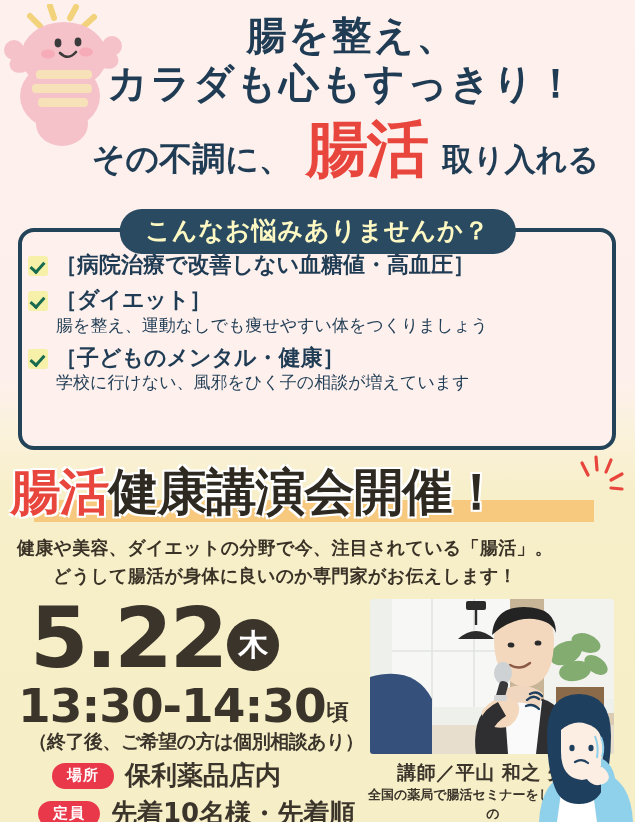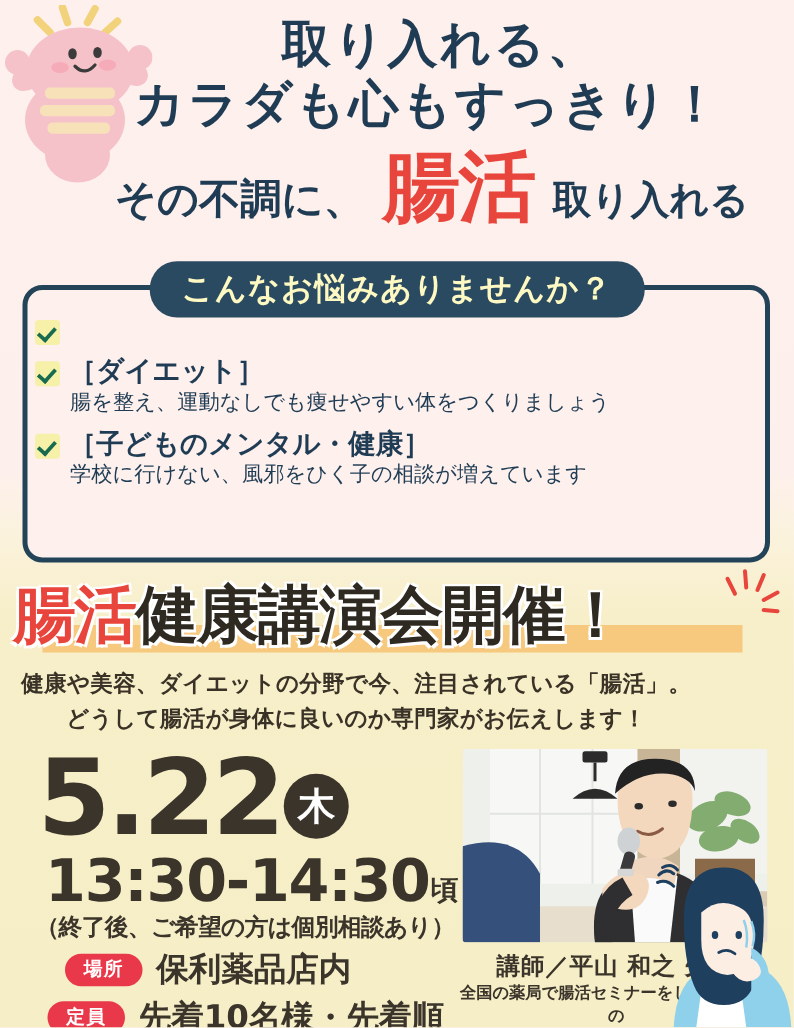--- a/index.html
+++ b/index.html
@@ -87,21 +87,21 @@
   }
 
   
   .date-row{position:absolute;left:30px;top:596px;display:flex;align-items:center;}
   .date-big{font-size:84px;font-weight:700;color:#3b342b;letter-spacing:-3px;line-height:1;}
   .dow{
     width:52px;height:52px;border-radius:50%;background:#3b342b;color:#fff;
     display:flex;align-items:center;justify-content:center;
     font-size:30px;font-weight:700;margin-left:2px;margin-top:14px;
   }
-  .time-row{position:absolute;left:36px;top:682px;display:flex;align-items:flex-end;}
+  .time-row{position:absolute;left:18px;top:682px;display:flex;align-items:flex-end;}
   .time-big{font-size:47px;font-weight:700;color:#3b342b;letter-spacing:-1px;line-height:1;}
   .time-suf{font-size:22px;font-weight:700;color:#3b342b;margin-left:1px;padding-bottom:2px;}
   .note{
     position:absolute;left:26px;top:729px;width:340px;text-align:center;
     font-size:19px;font-weight:700;color:#3b342b;letter-spacing:-0.5px;
   }
   .inforow{position:absolute;display:flex;align-items:center;gap:11px;}
   .ir1{left:52px;top:758px;justify-content:flex-end;}
   .ir2{left:38px;top:796px;}
   .tag{
@@ -158,36 +158,37 @@
       <path d="M58 49 q8 8 16 -1" stroke="#3b3b3b" stroke-width="2.6" fill="none" stroke-linecap="round"></path>
       <g fill="#f7e3b8" opacity="0.95">
         <rect x="34" y="66" width="56" height="9" rx="4"></rect>
         <rect x="30" y="80" width="60" height="9" rx="4"></rect>
         <rect x="36" y="94" width="50" height="9" rx="4"></rect>
       </g>
     </svg>
   </div>
 
   <div class="hdr">
-    <div class="hdr-l1">取り入れる、</div>
+    <div class="hdr-l1">腸を整え、</div>
     <div class="hdr-l2">カラダも心もすっきり！</div>
     <div class="hdr-l3">
       <span class="h3a">その不調に、</span>
       <span class="h3b">腸活</span>
       <span class="h3c">取り入れる</span>
     </div>
   </div>
 
   <div class="wbox"></div>
   <div class="wpill">こんなお悩みありませんか？</div>
 
   <div class="wlist">
     <div class="witem">
       <div class="wrow">
         <span class="chk"></span>
+        <span class="wttl">［病院治療で改善しない血糖値・高血圧］</span>
       </div>
     </div>
     <div class="witem">
       <div class="wrow">
         <span class="chk"></span>
         <span class="wttl">［ダイエット］</span>
       </div>
       <div class="wsub">腸を整え、運動なしでも痩せやすい体をつくりましょう</div>
     </div>
     <div class="witem">

